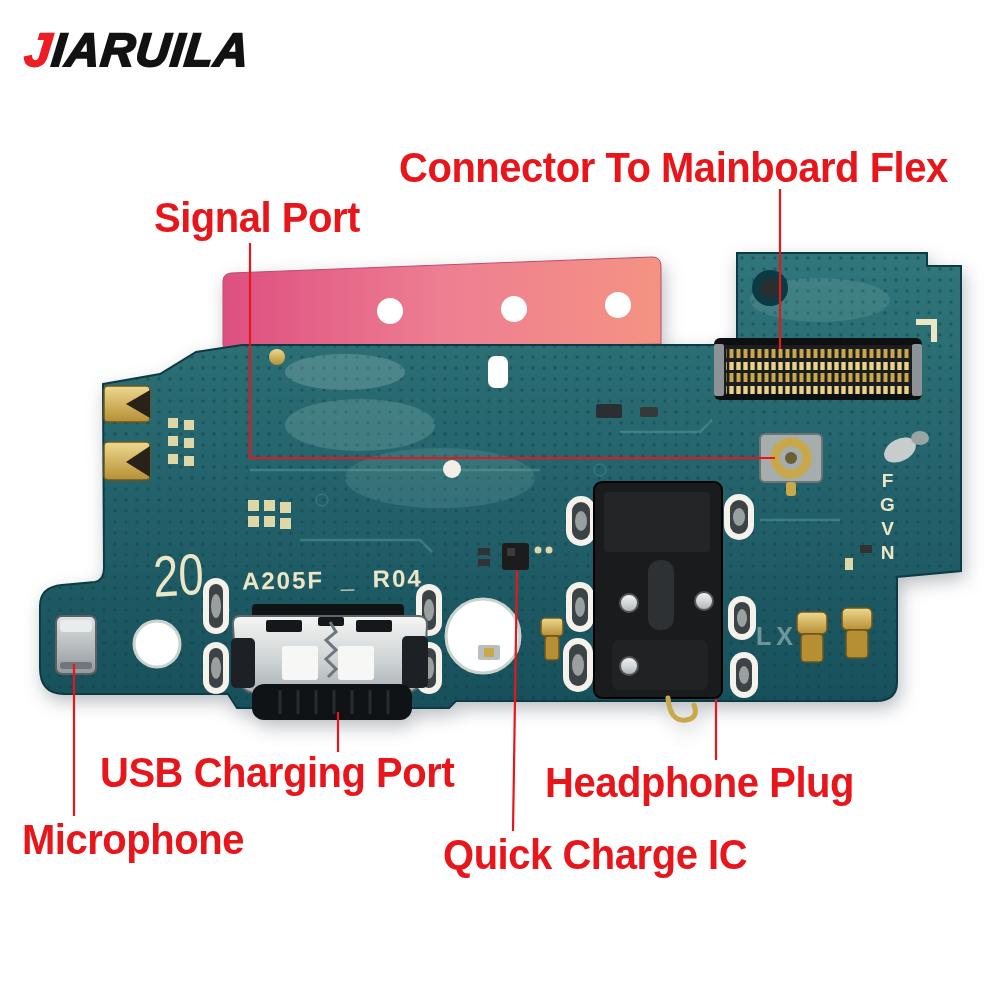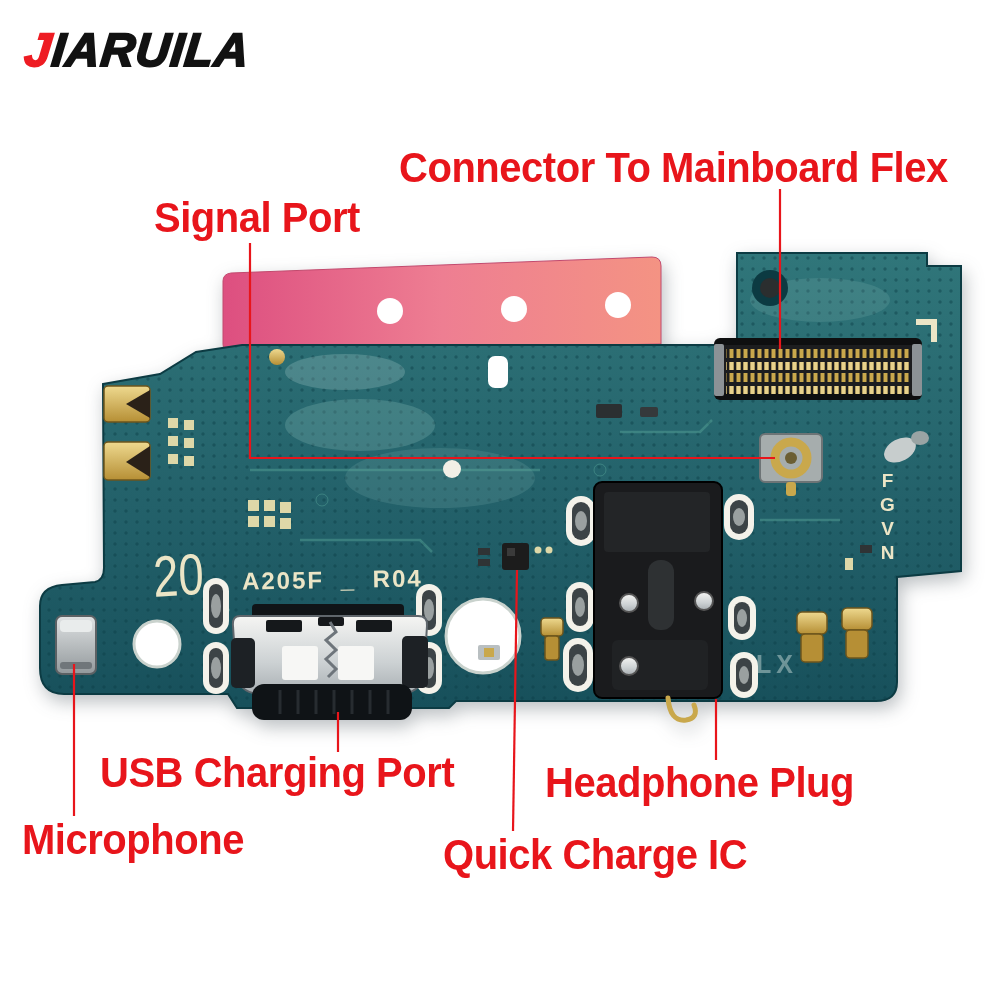--- a/index.html
+++ b/index.html
@@ -18,21 +18,21 @@
   #lbl-usb{left:100px;top:751px;}
   #lbl-headphone{left:545px;top:761px;}
   #lbl-mic{left:22px;top:818px;}
   #lbl-qc{left:443px;top:833px;}
   
   .silk{position:absolute;color:#ece5c6;line-height:1;white-space:nowrap;}
   #silk-20{left:152px;top:548px;font-size:58px;transform:scaleX(.78) rotate(-3deg);transform-origin:left top;}
   #silk-model{left:242px;top:568px;font-size:24px;font-weight:700;letter-spacing:2px;word-spacing:8px;transform:rotate(-1deg);}
   #silk-fgvn{left:878px;top:470px;font-size:19px;font-weight:700;letter-spacing:3px;
              writing-mode:vertical-rl;text-orientation:upright;}
-  #silk-lx{left:756px;top:652px;font-size:25px;font-weight:700;letter-spacing:5px;color:rgba(228,240,236,.42);}
+  #silk-lx{left:756px;top:624px;font-size:25px;font-weight:700;letter-spacing:5px;color:rgba(228,240,236,.42);}
   svg.art{position:absolute;left:0;top:0;}
 </style>
 </head>
 <body>
 
 <div class="stage">
 
   <svg class="art" width="1000" height="1000" viewBox="0 0 1000 1000">
     <defs>
       <linearGradient id="pcbGrad" x1="0" y1="0" x2="0" y2="1">

